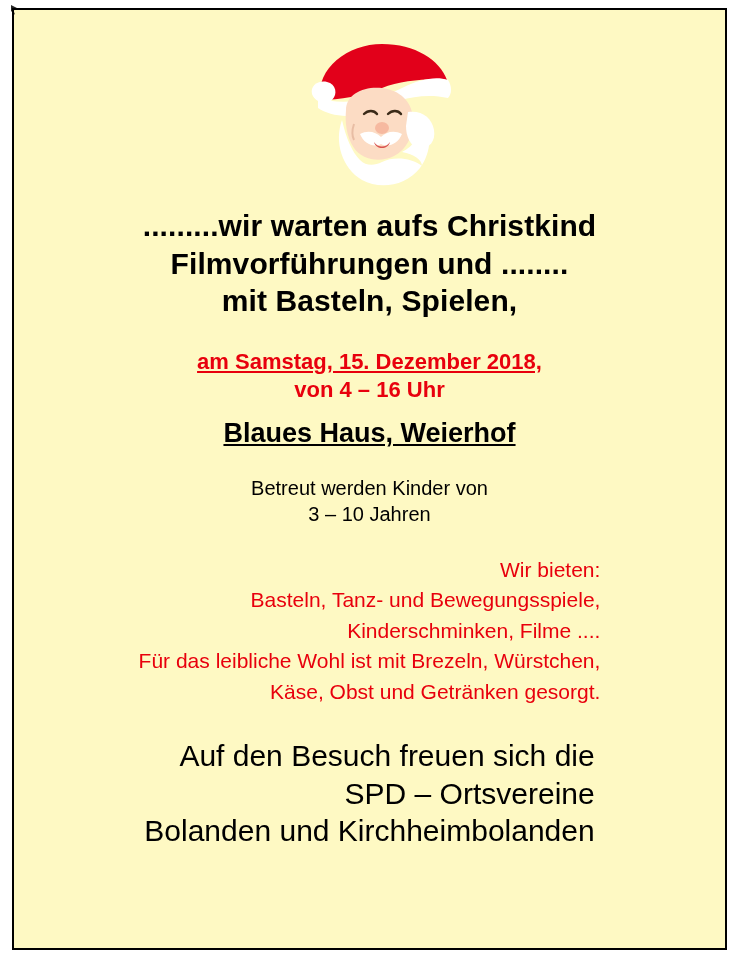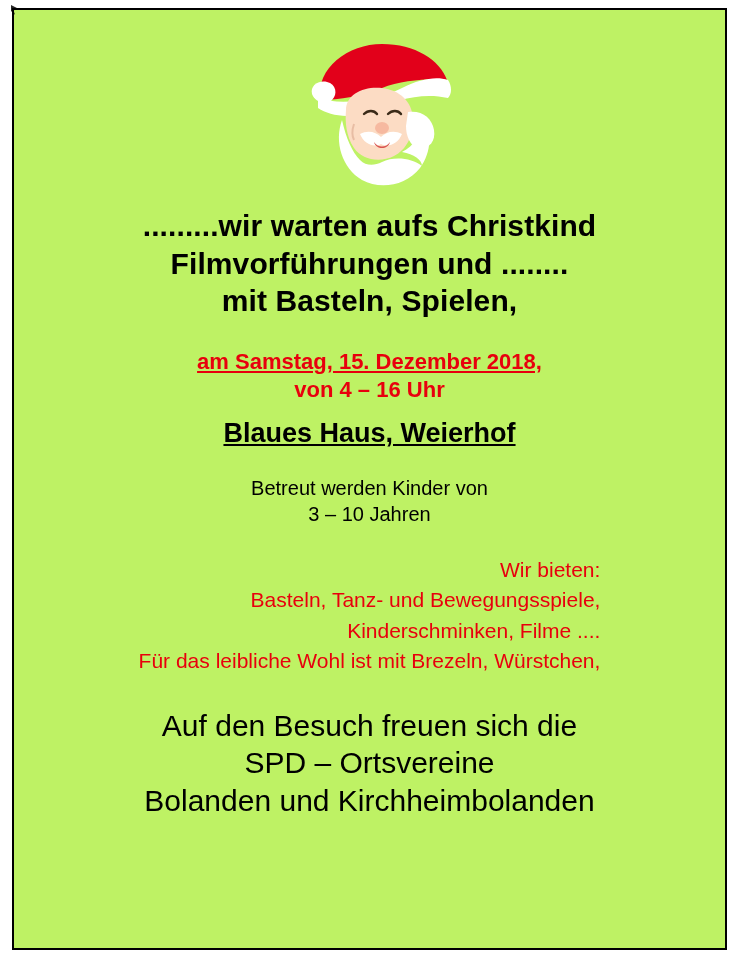--- a/index.html
+++ b/index.html
@@ -19,21 +19,21 @@
     width: 737px;
     height: 960px;
     background: #ffffff;
     padding: 8px 10px 10px 12px;
   }
   .poster-frame {
     box-sizing: border-box;
     width: 100%;
     height: 100%;
     border: 2px solid #000000;
-    background: #bef264;
+    background: #fef9c3;
     display: flex;
     flex-direction: column;
     align-items: center;
     padding-top: 18px;
   }
   .santa-wrap {
     width: 190px;
     height: 155px;
     margin: 10px 0 6px 14px;
     position: relative;
@@ -91,21 +91,21 @@
     text-align: right;
     color: #e8000d;
     font-size: 21px;
     line-height: 1.45;
     margin-top: 28px;
   }
   .offer .line {
     display: block;
   }
   .closing {
-    text-align: center;
+    text-align: right;
     color: #000000;
     font-size: 30px;
     line-height: 1.25;
     margin-top: 30px;
   }
   .closing .line {
     display: block;
   }
   .corner-mark {
     position: absolute;
@@ -167,20 +167,21 @@
     <div class="care">
       <span class="line">Betreut werden Kinder von</span>
       <span class="line">3 – 10 Jahren</span>
     </div>
 
     <div class="offer">
       <span class="line">Wir bieten:</span>
       <span class="line">Basteln, Tanz- und Bewegungsspiele,</span>
       <span class="line">Kinderschminken, Filme ....</span>
       <span class="line">Für das leibliche Wohl ist mit Brezeln, Würstchen,</span>
+      <span class="line">Käse, Obst und Getränken gesorgt.</span>
     </div>
 
     <div class="closing">
       <span class="line">Auf den Besuch freuen sich die</span>
       <span class="line">SPD – Ortsvereine</span>
       <span class="line">Bolanden und Kirchheimbolanden</span>
     </div>
 
   </div>
 </div>

